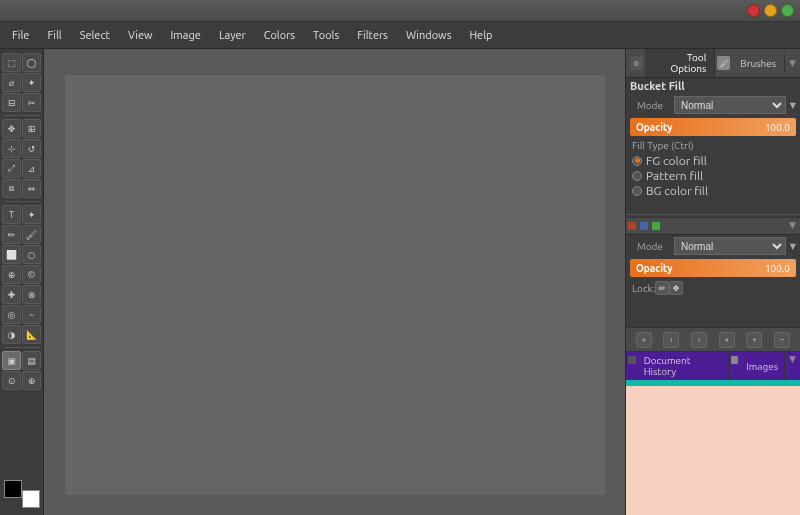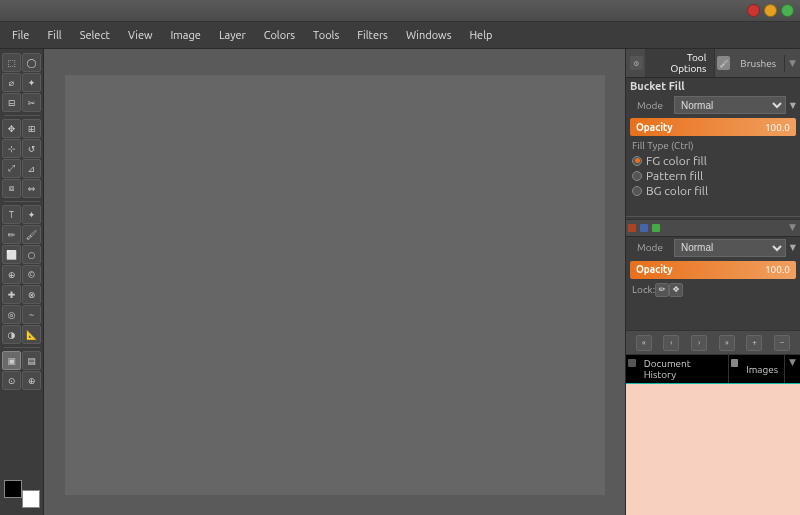--- a/index.html
+++ b/index.html
@@ -368,23 +368,23 @@
       align-items: center;
       justify-content: center;
       font-size: 8px;
       cursor: pointer;
       color: #ccc;
     }
 
     
     .history-tabs {
       display: flex;
-      background: #000000;
+      background: #4c1d95;
       border-top: 1px solid #333;
-      border-bottom: 1px solid #14b8a6;
+      border-bottom: 6px solid #14b8a6;
     }
     .history-tab {
       padding: 3px 6px;
       font-size: 10px;
       color: #ccc;
       cursor: pointer;
       border-right: 1px solid #333;
       display: flex;
       align-items: center;
       gap: 3px;

